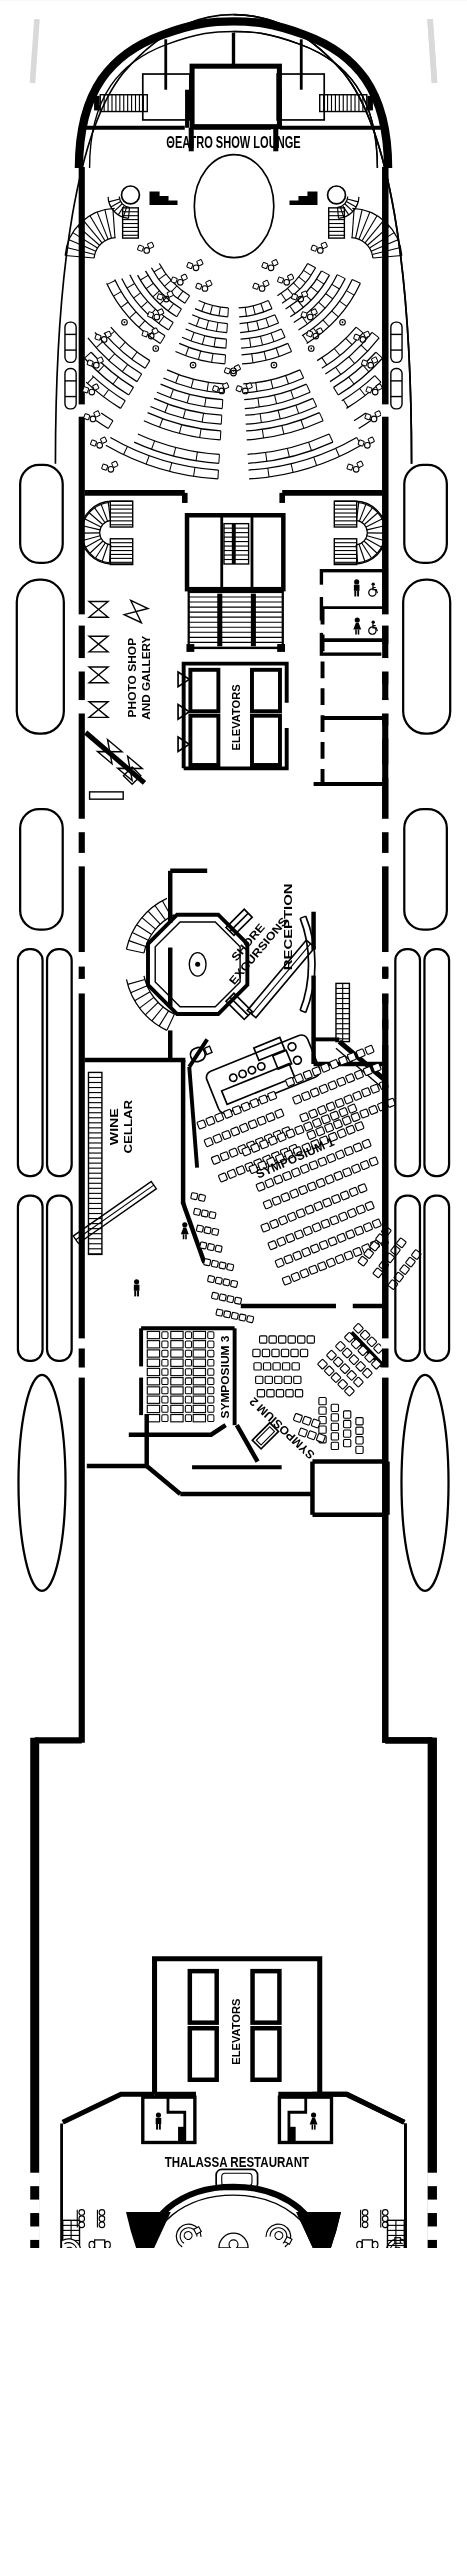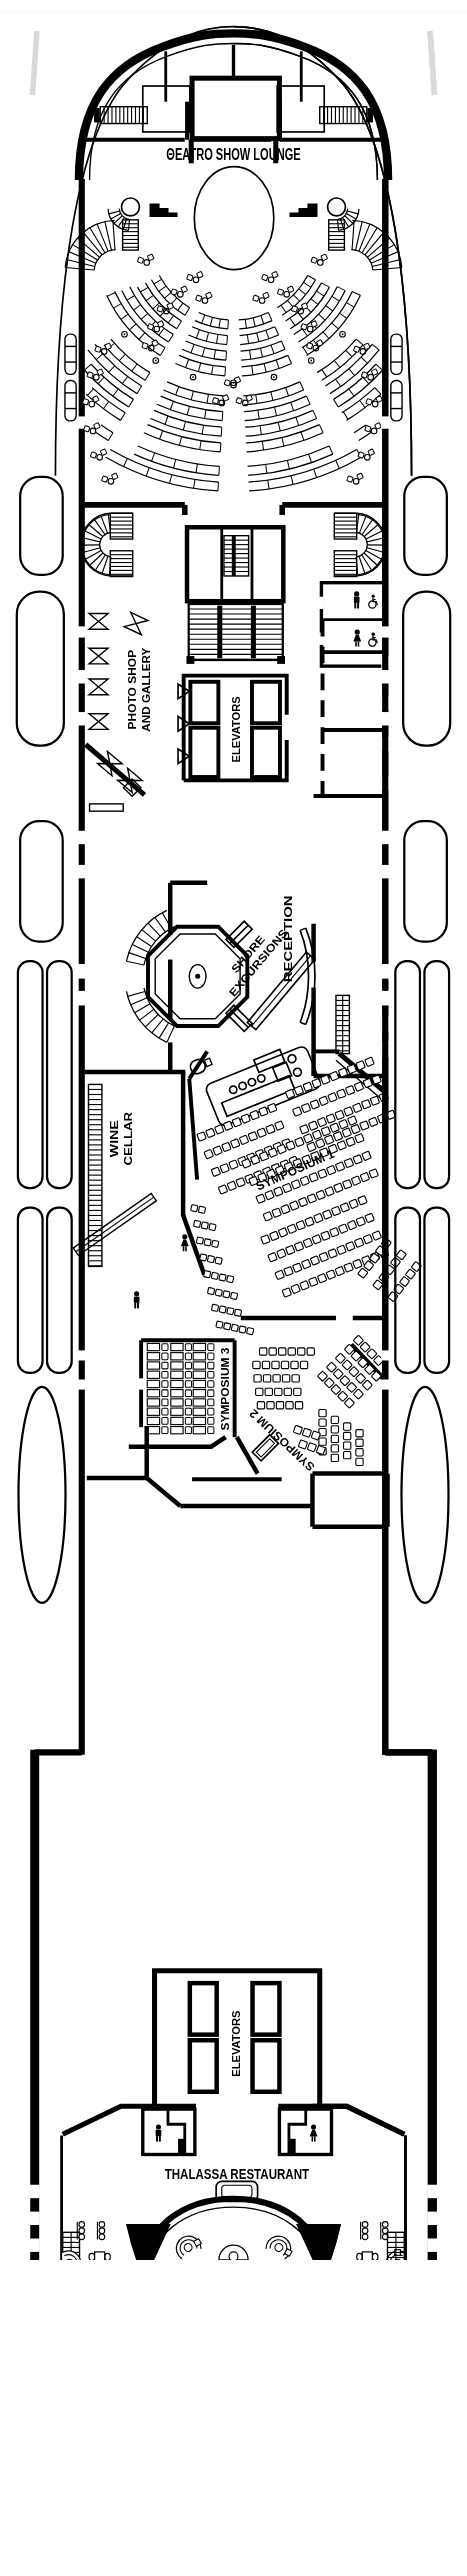--- a/index.html
+++ b/index.html
@@ -1,16 +1,16 @@
 <!DOCTYPE html>
 <html style="font-size:9px"><head>
 <meta charset="utf-8">
 <style>
   html,body{margin:0;padding:0;background:#fff;}
-  .plan{width:467px;height:2248px;position:relative;background:#fdba74;margin-top:12px;}
+  .plan{width:467px;height:2248px;position:relative;background:#fdba74;}
   svg{display:block;}
   .lbl{font-family:"Liberation Sans","DejaVu Sans",sans-serif;font-weight:700;fill:#000;}
   .ln{stroke:#000;fill:none;}
 </style>
 </head>
 <body>
 
 <div class="plan">
 <svg id="svg" width="467" height="2576" viewBox="0 0 834 4600" xmlns="http://www.w3.org/2000/svg">
 

